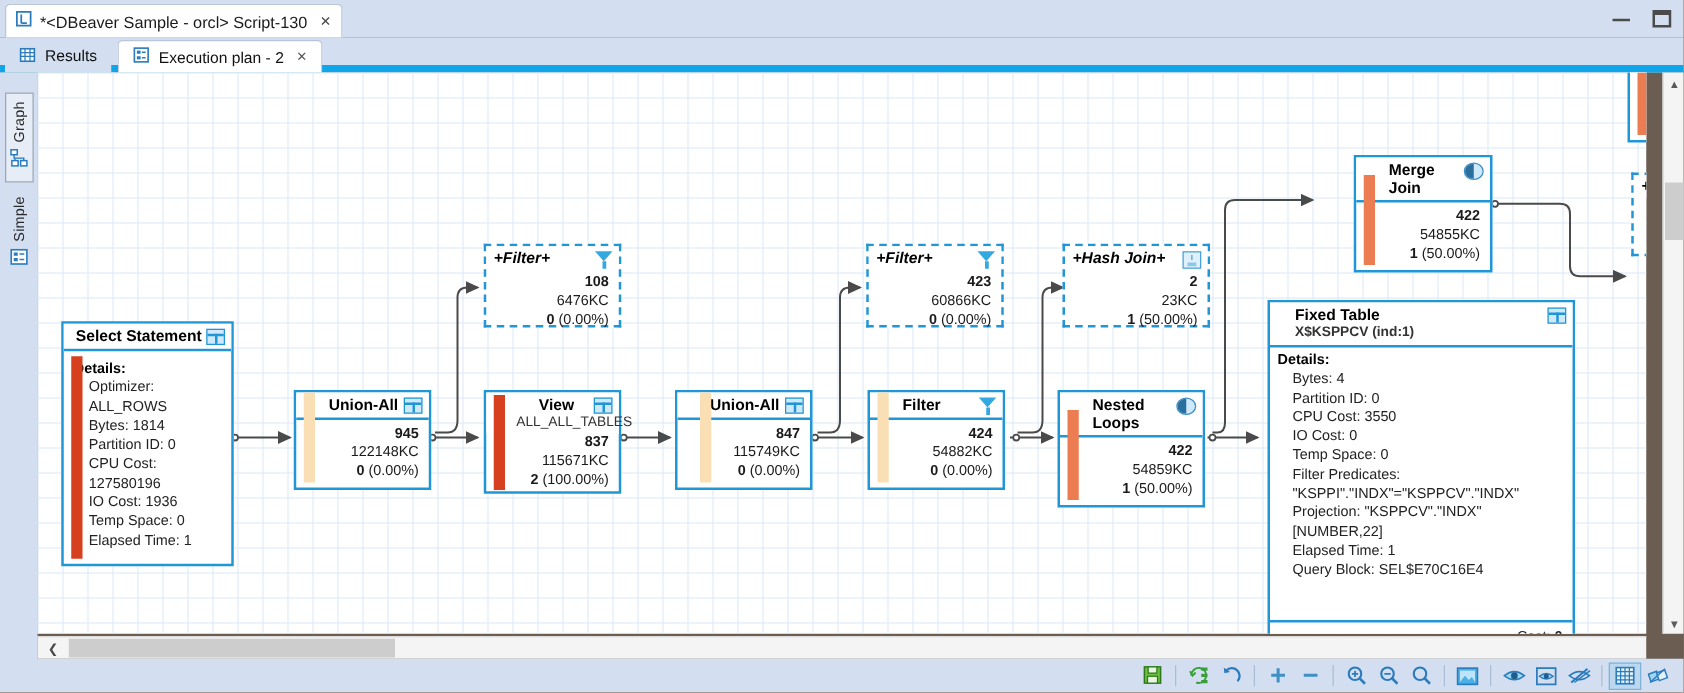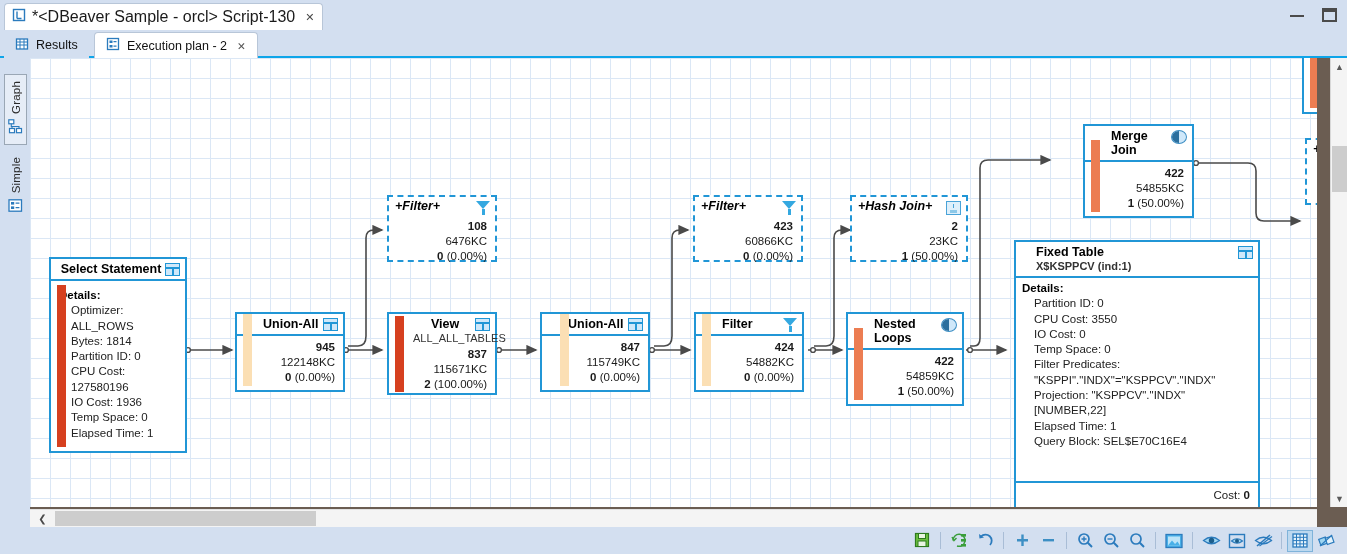--- a/index.html
+++ b/index.html
@@ -16,32 +16,32 @@
     position: absolute; left: 0; top: 0; width: 1347px; height: 30px;
     background: #d3dff0;
   }
   .title-tab {
     position: absolute; left: 4px; top: 3px; height: 27px;
     background: #ffffff; border: 1px solid #b8c6d8; border-bottom: none;
     border-radius: 4px 4px 0 0;
     display: flex; align-items: center; padding: 0 8px 0 7px; gap: 6px;
   }
   .title-tab .tt-label {
-    font-size: 16px; color: #1a1a1a; white-space: nowrap;
+    font-size: 13px; color: #1a1a1a; white-space: nowrap;
   }
   .tt-close { font-size: 11px; color: #4a4a4a; margin-left: 4px; cursor: pointer; }
 
   .win-btns { position: absolute; right: 10px; top: 0; height: 30px; display: flex; align-items: center; gap: 18px; }
   .win-min { width: 14px; height: 4px; border-bottom: 2px solid #4b4b4b; }
   .win-max { width: 15px; height: 14px; border: 2px solid #4b4b4b; border-top-width: 4px; }
 
   
   .tabbar {
     position: absolute; left: 0; top: 30px; width: 1347px; height: 28px;
-    background: #d3dff0; border-bottom: 2px solid #0ea5e9;
+    background: #d3dff0; border-bottom: 6px solid #0ea5e9;
   }
   .tab {
     position: absolute; top: 2px; height: 26px;
     display: flex; align-items: center; gap: 7px; padding: 0 11px;
     font-size: 12.5px; color: #111; cursor: pointer; white-space: nowrap;
   }
   .tab.inactive { background: #d3dff0; }
   .tab.active {
     background: #ffffff; border: 1px solid #b8c6d8; border-bottom: none;
     border-radius: 4px 4px 0 0;
@@ -431,20 +431,21 @@
 
     <div class="node solid" style="left:984px; top:182px; width:246px;">
       <div class="n-head" style="padding:3px 24px 4px 20px;">
         <span class="n-title">Fixed Table</span>
         <span class="ic ic-table"></span>
         <div class="n-sub" style="font-weight:bold;">X$KSPPCV (ind:1)</div>
       </div>
       <div class="n-body" style="padding:0;">
         <div class="n-det" style="padding:3px 6px 6px 18px;">
           <div class="dh">Details:</div>
+          <div>Bytes: 4</div>
           <div>Partition ID: 0</div>
           <div>CPU Cost: 3550</div>
           <div>IO Cost: 0</div>
           <div>Temp Space: 0</div>
           <div>Filter Predicates: "KSPPI"."INDX"="KSPPCV"."INDX"</div>
           <div>Projection: "KSPPCV"."INDX"[NUMBER,22]</div>
           <div>Elapsed Time: 1</div>
           <div>Query Block: SEL$E70C16E4</div>
           <div style="height:26px;"></div>
         </div>

